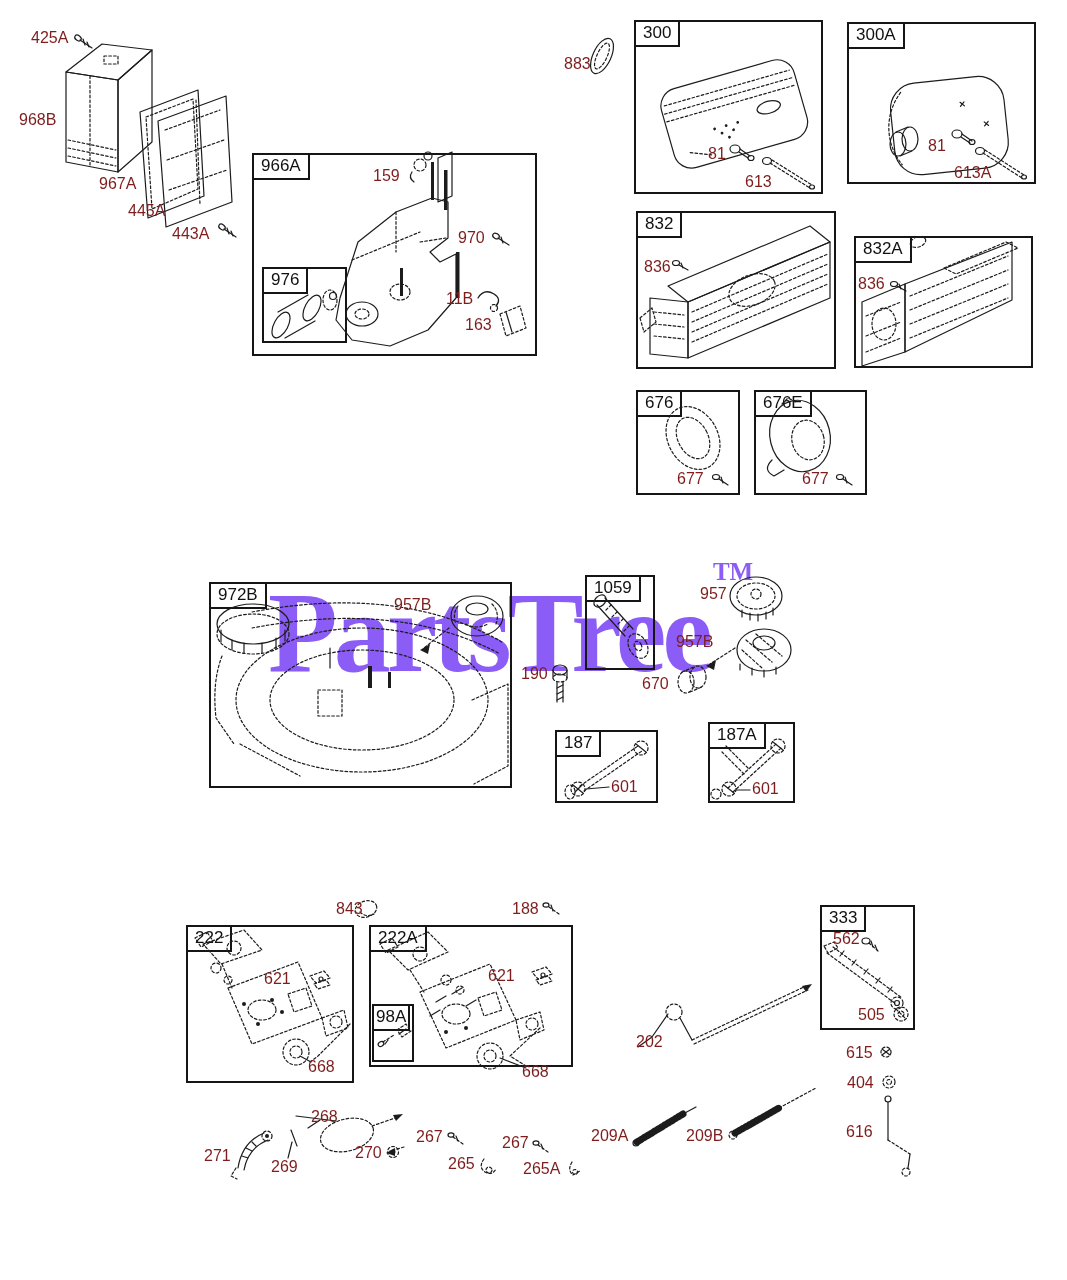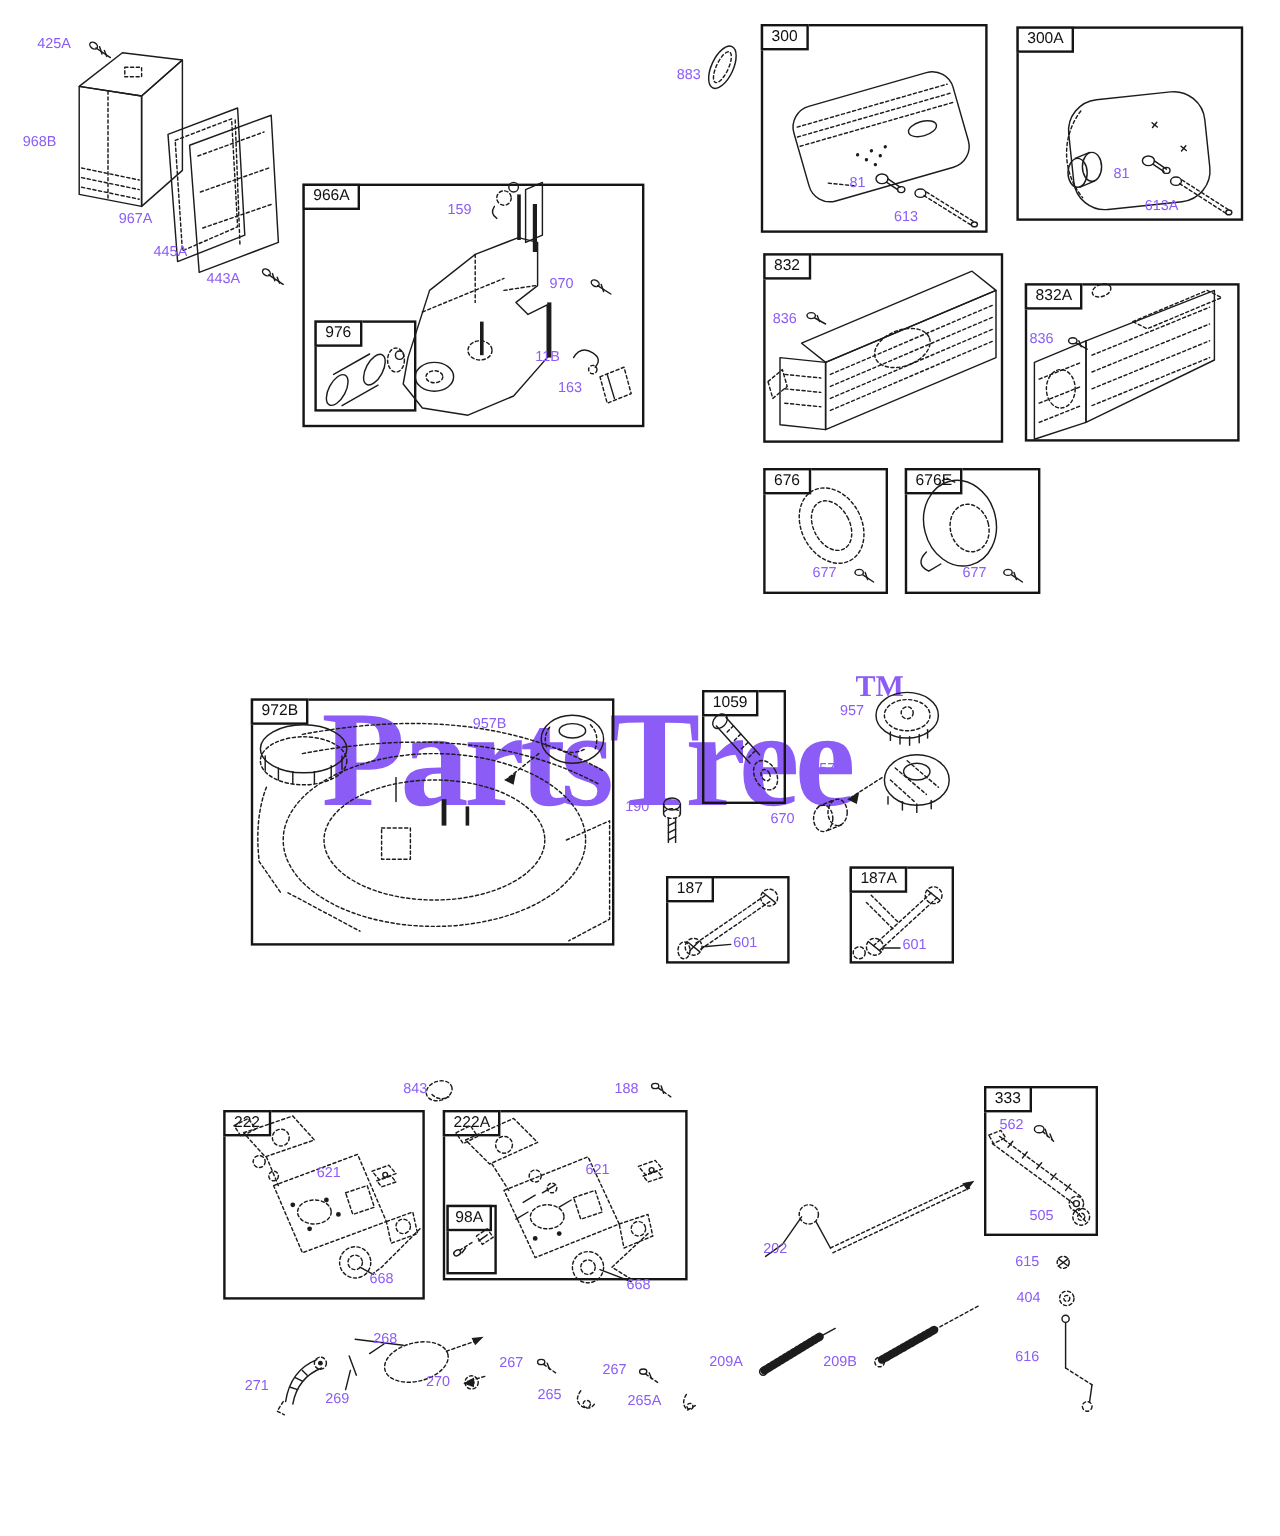--- a/index.html
+++ b/index.html
@@ -4,29 +4,29 @@
 <style>
   html,body{margin:0;padding:0;background:#fff;}
   .canvas{position:relative;width:1067px;height:1280px;background:#fff;overflow:hidden;
           font-family:"Liberation Sans",sans-serif;color:#111;}
   .watermark{position:absolute;left:268px;top:576px;z-index:1;
              font-family:"Liberation Serif",serif;font-weight:bold;font-size:114px;
              letter-spacing:-4px;color:#8b5cf6;line-height:1;white-space:nowrap;}
   .watermark sup{font-size:25px;letter-spacing:0;position:relative;top:-52px;left:4px;}
   .part-box{position:absolute;border:2px solid #151515;background:transparent;z-index:2;box-sizing:border-box;}
   .tag{position:absolute;top:-2px;left:-2px;border:2px solid #151515;background:#fff;
-       padding:1px 7px 2px 7px;font-size:13px;line-height:1.15;white-space:nowrap;}
+       padding:1px 7px 2px 7px;font-size:17px;line-height:1.15;white-space:nowrap;}
   .tag-full{width:100%;box-sizing:border-box;text-align:center;padding-left:2px;padding-right:2px;}
   .art{position:absolute;left:0;top:0;z-index:3;pointer-events:none;}
   .art *{stroke:#1c1c1c;fill:none;stroke-width:1.2;stroke-linecap:round;stroke-linejoin:round;}
   .art .dash{stroke-dasharray:2.6,2.2;}
   .art .f{fill:#1c1c1c;stroke:none;}
   .art .coil{stroke-width:7;stroke-dasharray:2,2;}
   #callouts{position:absolute;left:0;top:0;width:100%;height:100%;z-index:4;}
-  .callout{position:absolute;font-size:12px;line-height:1;white-space:nowrap;color:#8b5cf6;}
+  .callout{position:absolute;font-size:16px;line-height:1;white-space:nowrap;color:#7f1d1d;}
 </style>
 </head>
 <body>
 
 <div class="canvas">
 
   <div class="watermark"><span>PartsTree</span><sup>TM</sup></div>
 
   <div class="part-box" style="left:252px;top:153px;width:285px;height:203px">
       <span class="tag">966A</span>

